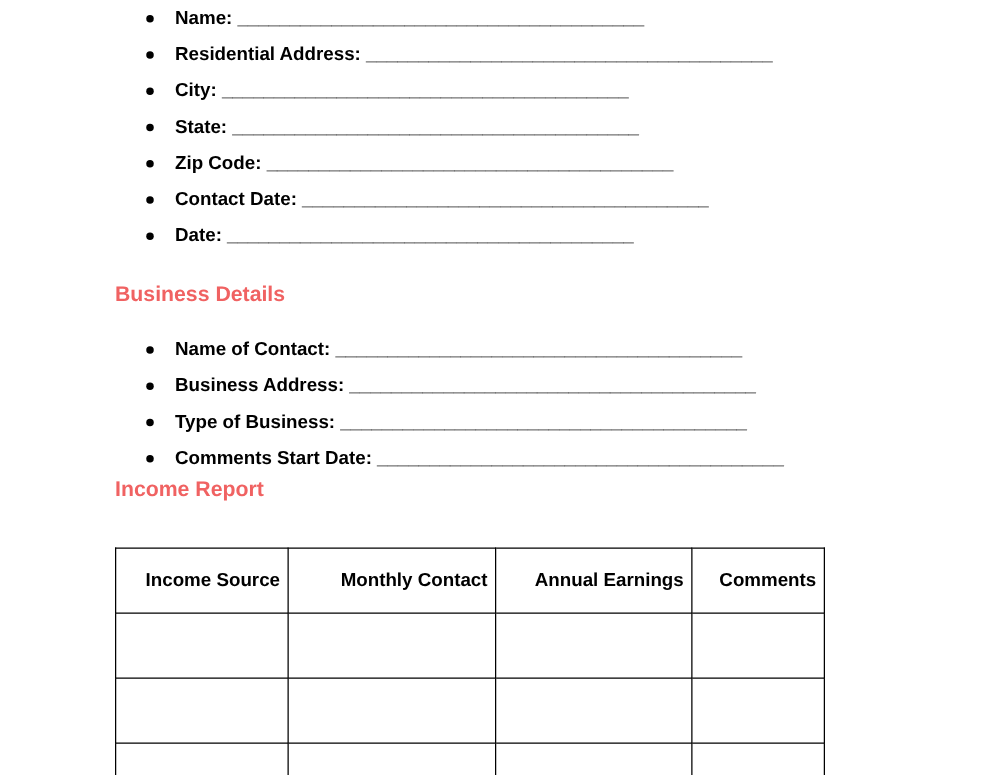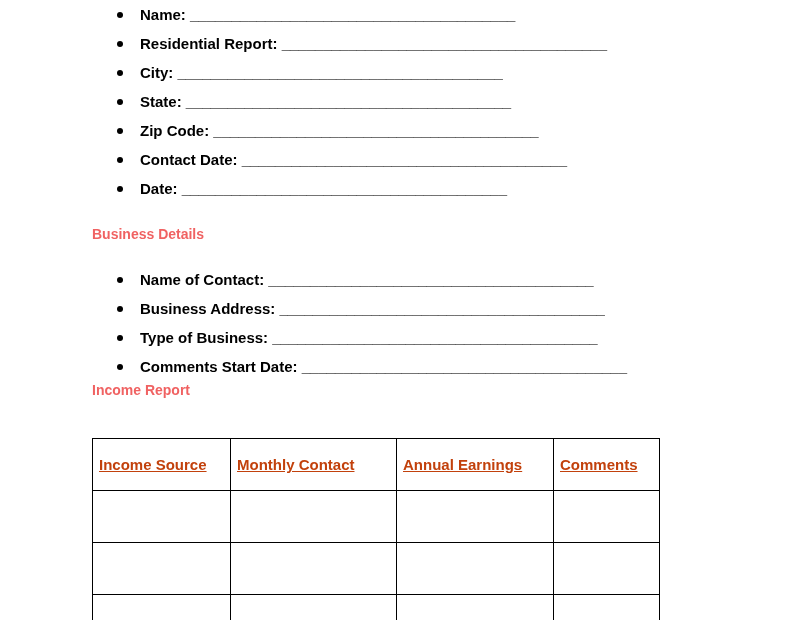--- a/index.html
+++ b/index.html
@@ -2,36 +2,36 @@
 <html><head>
 <meta charset="utf-8">
 <style>
   html, body { margin:0; padding:0; background:#ffffff; }
   body { width:805px; height:620px; overflow:hidden; position:relative;
          font-family:"Liberation Sans", sans-serif; color:#000; }
   .list { position:absolute; left:0; margin:0; padding:0; list-style:none; }
   .list li { position:relative; height:29px; line-height:29px; font-size:15px; font-weight:bold; }
   .list li .bullet { position:absolute; left:117px; top:12px; width:6px; height:6px; border-radius:50%; background:#000; }
   .list li .label { position:absolute; left:140px; white-space:nowrap; }
-  .heading { position:absolute; left:92px; font-size:14px; font-weight:bold; color:#f06262; }
+  .heading { position:absolute; left:92px; font-size:17px; font-weight:bold; color:#f06262; }
   table.income { position:absolute; left:92px; top:438px; border-collapse:collapse; }
-  table.income td, table.income th { border:1px solid #000; padding:0 6px; height:51px; text-align:left;
-      font-size:15px; font-weight:bold; color:#c2410c; vertical-align:middle;text-decoration:underline; }
+  table.income td, table.income th { border:1px solid #000; padding:0 6px; height:51px; text-align:right;
+      font-size:15px; font-weight:bold; color:#000000; vertical-align:middle; }
 </style>
 </head>
 <body>
 
 <ul class="list" style="top:0;">
   <li>
       <span class="bullet"></span>
       <span class="label">Name: _______________________________________</span>
     </li>
   <li>
       <span class="bullet"></span>
-      <span class="label">Residential Report: _______________________________________</span>
+      <span class="label">Residential Address: _______________________________________</span>
     </li>
   <li>
       <span class="bullet"></span>
       <span class="label">City: _______________________________________</span>
     </li>
   <li>
       <span class="bullet"></span>
       <span class="label">State: _______________________________________</span>
     </li>
   <li>

